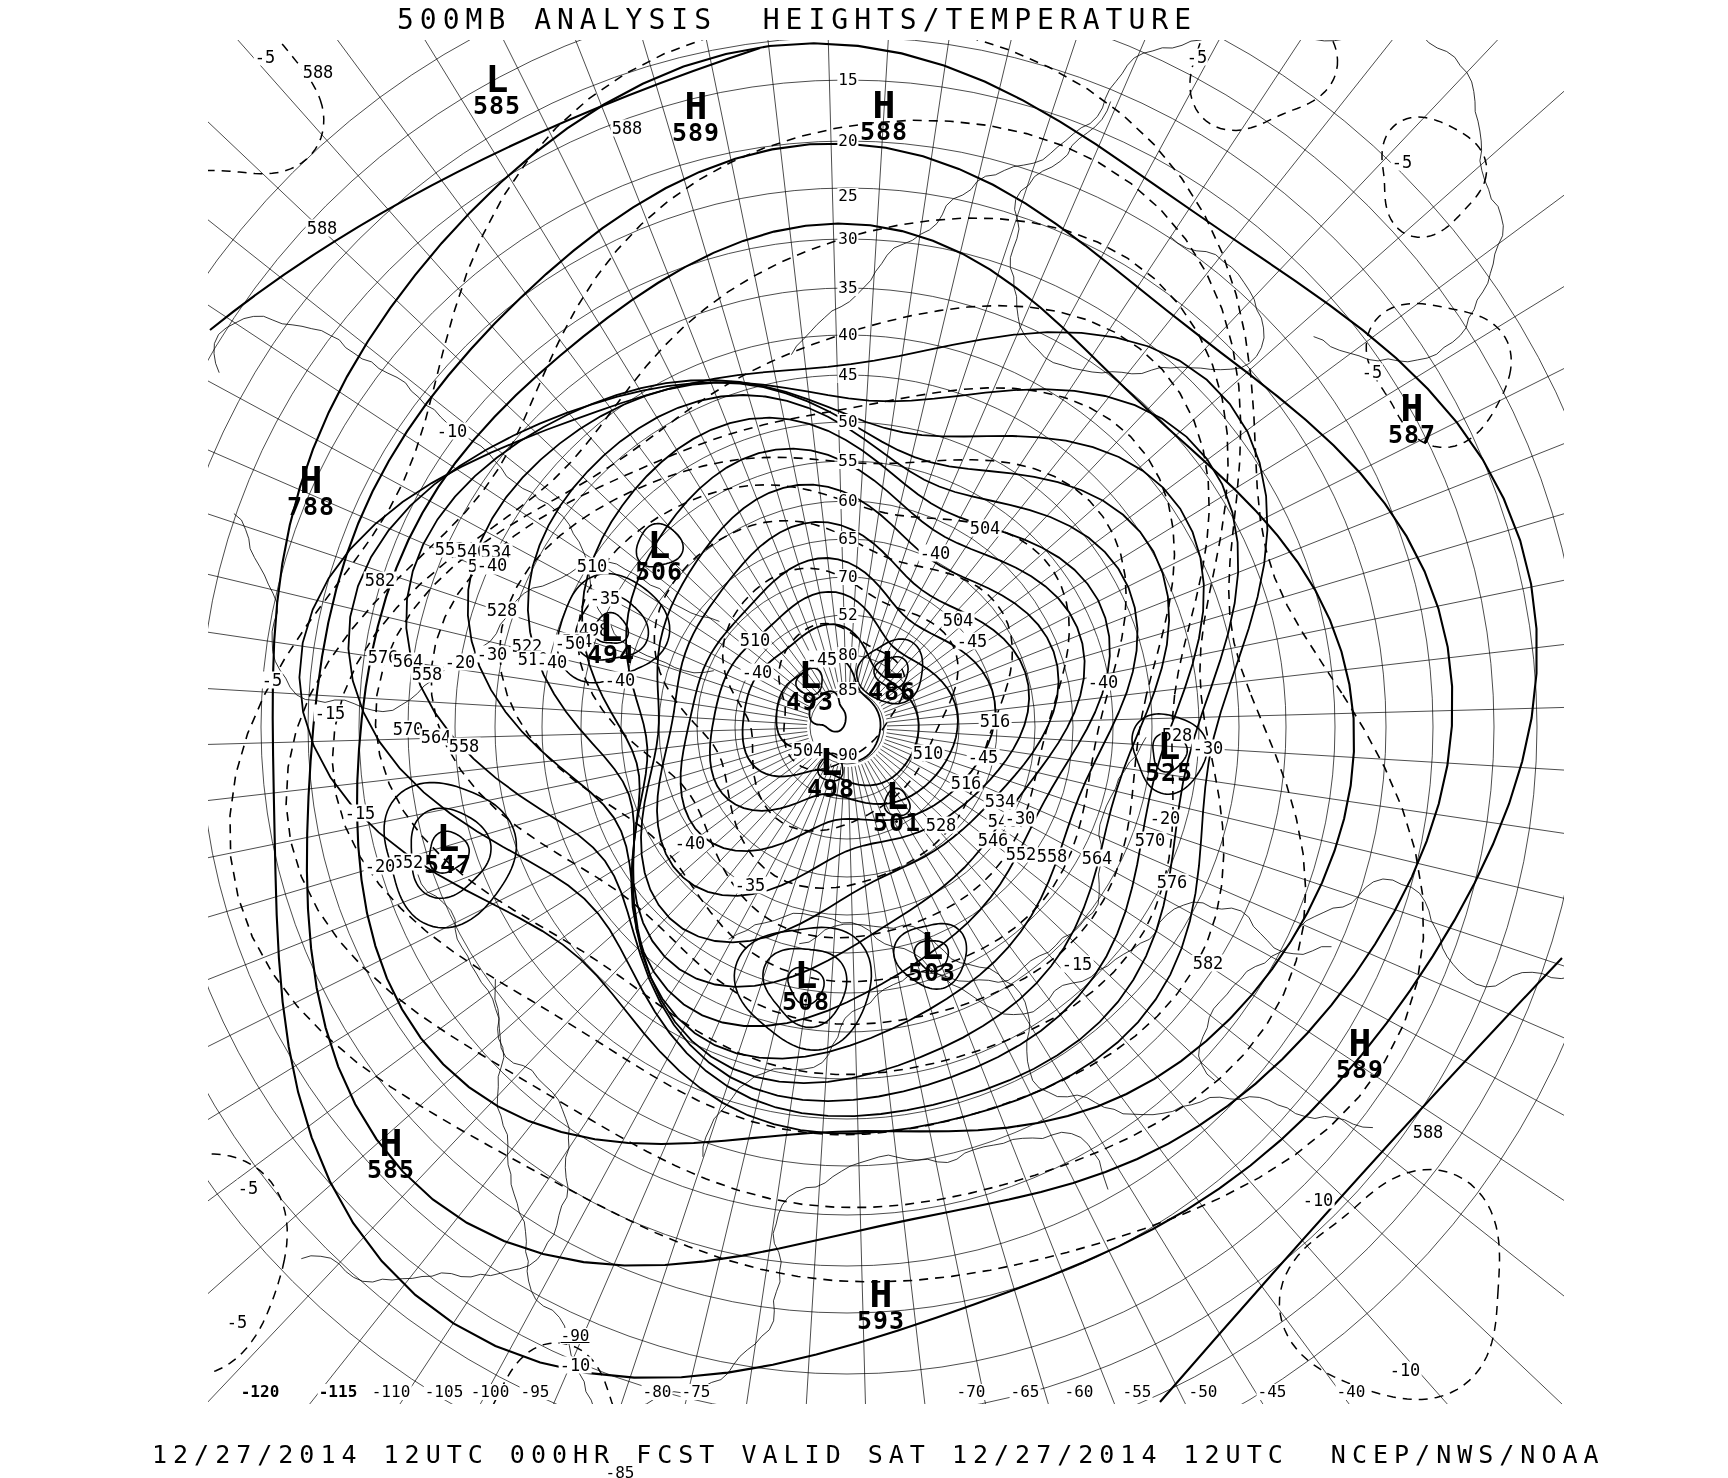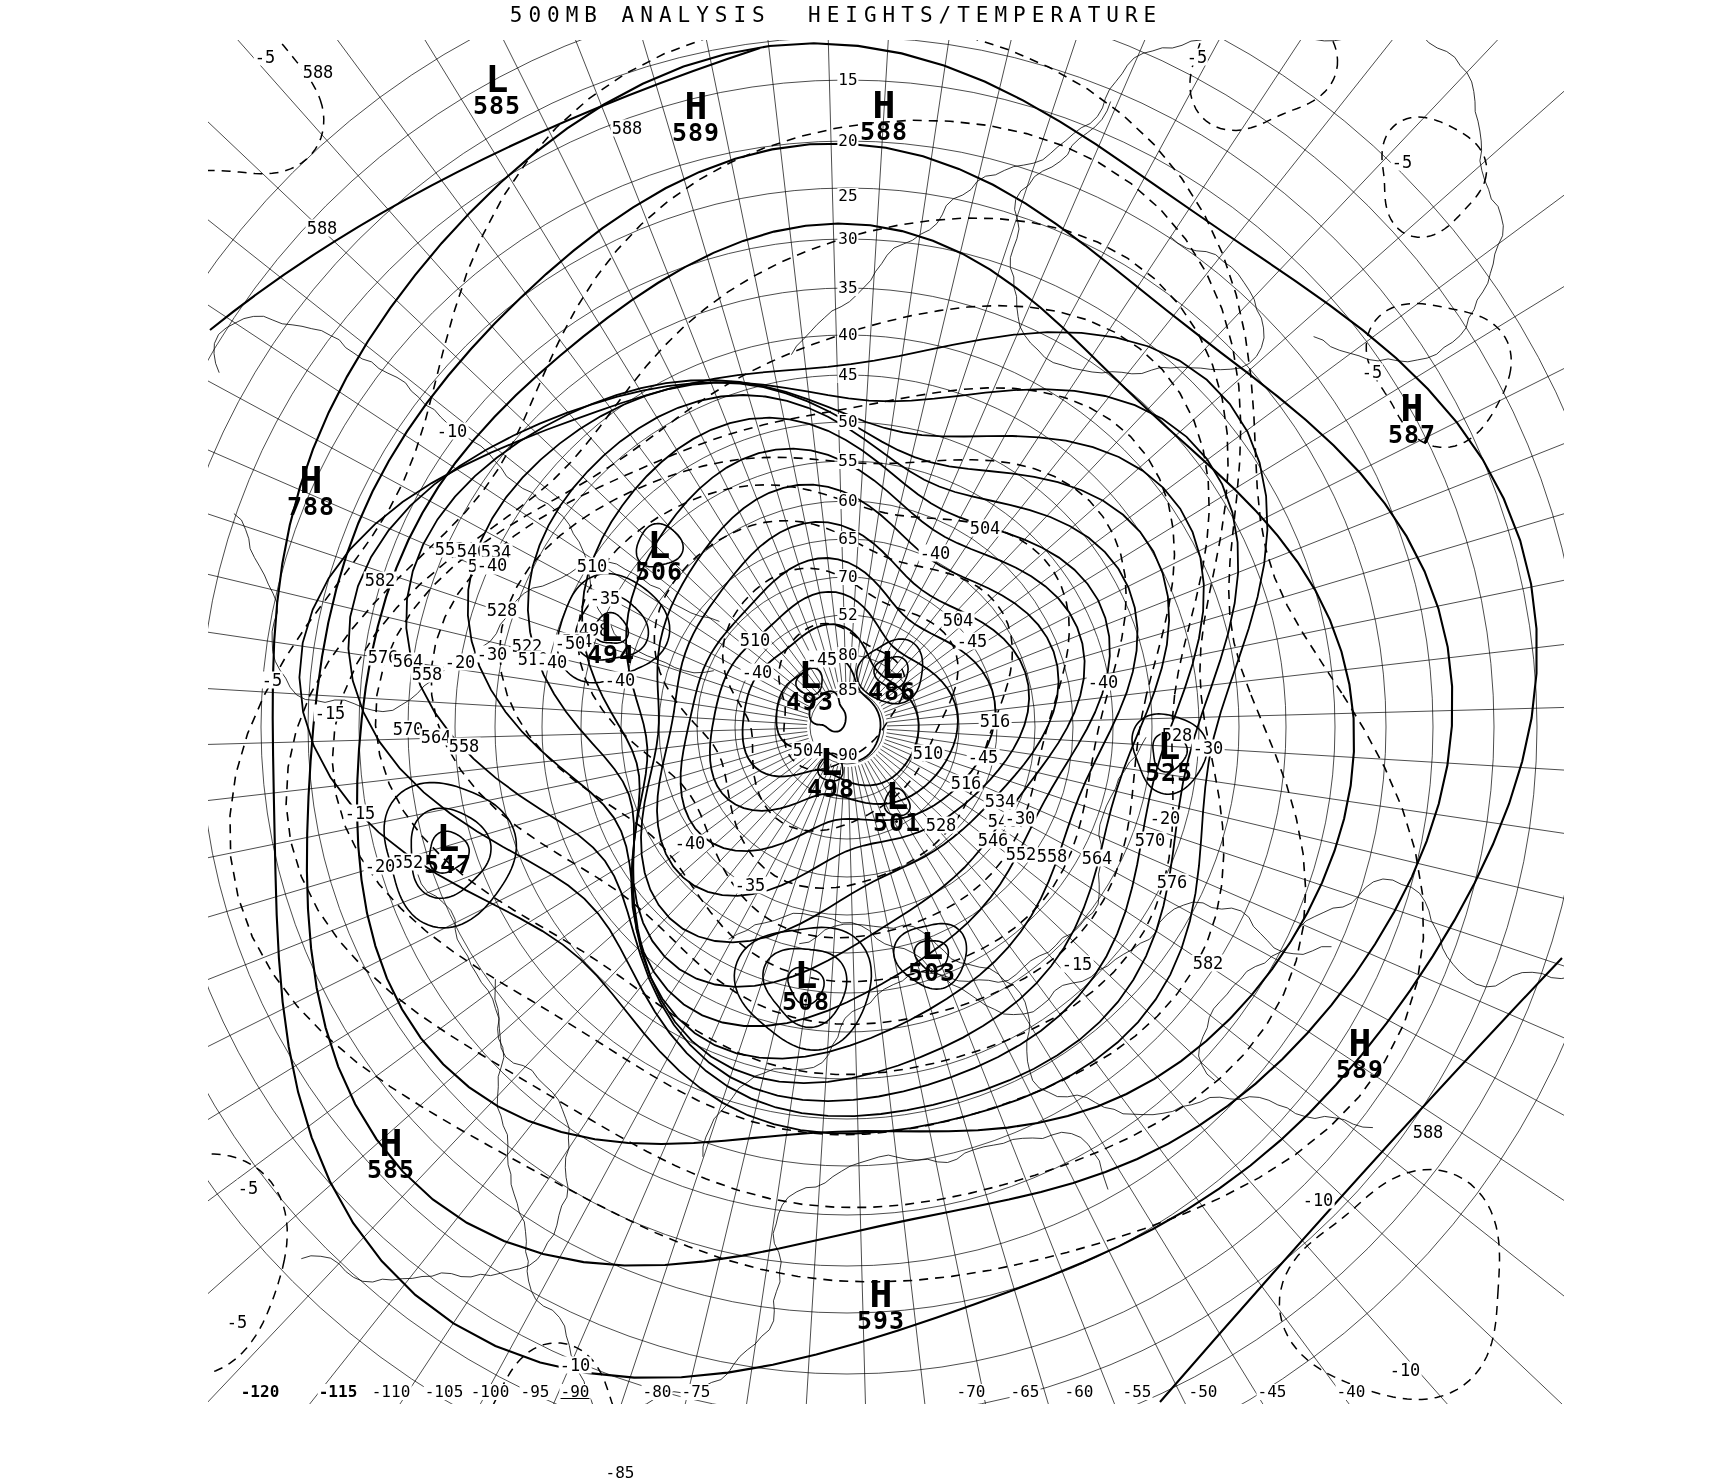--- a/index.html
+++ b/index.html
@@ -1,19 +1,19 @@
 <!DOCTYPE html>
 <html><head>
 <meta charset="utf-8">
 <style>
   html,body{margin:0;padding:0;background:#ffffff;}
   .page{position:relative;width:1728px;height:1478px;background:#fff;overflow:hidden;
         font-family:"DejaVu Sans Mono",monospace;color:#000;}
   .title{position:absolute;top:3px;left:797px;transform:translateX(-50%);
-         font-size:21px;letter-spacing:6px;white-space:pre;margin-left:39px;}
+         font-size:28px;letter-spacing:6px;white-space:pre;}
   .footer{position:absolute;top:1440px;left:152px;font-size:25px;letter-spacing:6px;white-space:pre;}
   #map-svg{position:absolute;left:0;top:0;}
   #labels{position:absolute;left:0;top:0;width:100%;height:100%;pointer-events:none;}
   .lbl{position:absolute;transform:translate(-50%,-50%);white-space:pre;line-height:1;
        background:#fff;padding:0 1px;}
   .h-lbl{font-size:17px;}
   .t-lbl{font-size:17px;}
   .geo-lbl{font-size:16px;}
   .pc{position:absolute;transform:translateX(-50%);text-align:center;font-weight:bold;line-height:1;}
   .pc .letter{display:block;font-size:38px;line-height:30px;}
@@ -281,21 +281,21 @@
         <div class="lbl geo-lbl" style="left: 848px; top: 615px;">52</div>
         <div class="lbl geo-lbl" style="left: 848px; top: 655px;">80</div>
         <div class="lbl geo-lbl" style="left: 848px; top: 690px;">85</div>
         <div class="lbl geo-lbl" style="left: 848px; top: 755px;">90</div>
         <div class="lbl geo-lbl" style="left: 260px; top: 1392px; font-weight: bold;">-120</div>
         <div class="lbl geo-lbl" style="left: 338px; top: 1392px; font-weight: bold;">-115</div>
         <div class="lbl geo-lbl" style="left: 391px; top: 1392px;">-110</div>
         <div class="lbl geo-lbl" style="left: 444px; top: 1392px;">-105</div>
         <div class="lbl geo-lbl" style="left: 490px; top: 1392px;">-100</div>
         <div class="lbl geo-lbl" style="left: 535px; top: 1392px;">-95</div>
-        <div class="lbl geo-lbl" style="left: 575px; top: 1392px; text-decoration: underline;">-90</div>
+        <div class="lbl geo-lbl" style="left: 575px; top: 1336px; text-decoration: underline;">-90</div>
         <div class="lbl geo-lbl" style="left: 620px; top: 1473px;">-85</div>
         <div class="lbl geo-lbl" style="left: 657px; top: 1392px;">-80</div>
         <div class="lbl geo-lbl" style="left: 696px; top: 1392px;">-75</div>
         <div class="lbl geo-lbl" style="left: 971px; top: 1392px;">-70</div>
         <div class="lbl geo-lbl" style="left: 1025px; top: 1392px;">-65</div>
         <div class="lbl geo-lbl" style="left: 1079px; top: 1392px;">-60</div>
         <div class="lbl geo-lbl" style="left: 1137px; top: 1392px;">-55</div>
         <div class="lbl geo-lbl" style="left: 1203px; top: 1392px;">-50</div>
         <div class="lbl geo-lbl" style="left: 1272px; top: 1392px;">-45</div>
         <div class="lbl geo-lbl" style="left: 1351px; top: 1392px;">-40</div>
@@ -367,13 +367,14 @@
           <span class="letter">H</span>
           <span class="val">589</span>
         </div>
         <div class="pc" style="left: 881px; top: 1279px;">
           <span class="letter">H</span>
           <span class="val">593</span>
         </div>
       </div>
   </div>
 
+  <div class="footer">12/27/2014 12UTC 000HR FCST VALID SAT 12/27/2014 12UTC  NCEP/NWS/NOAA</div>
 </div>
 
 </body></html>

